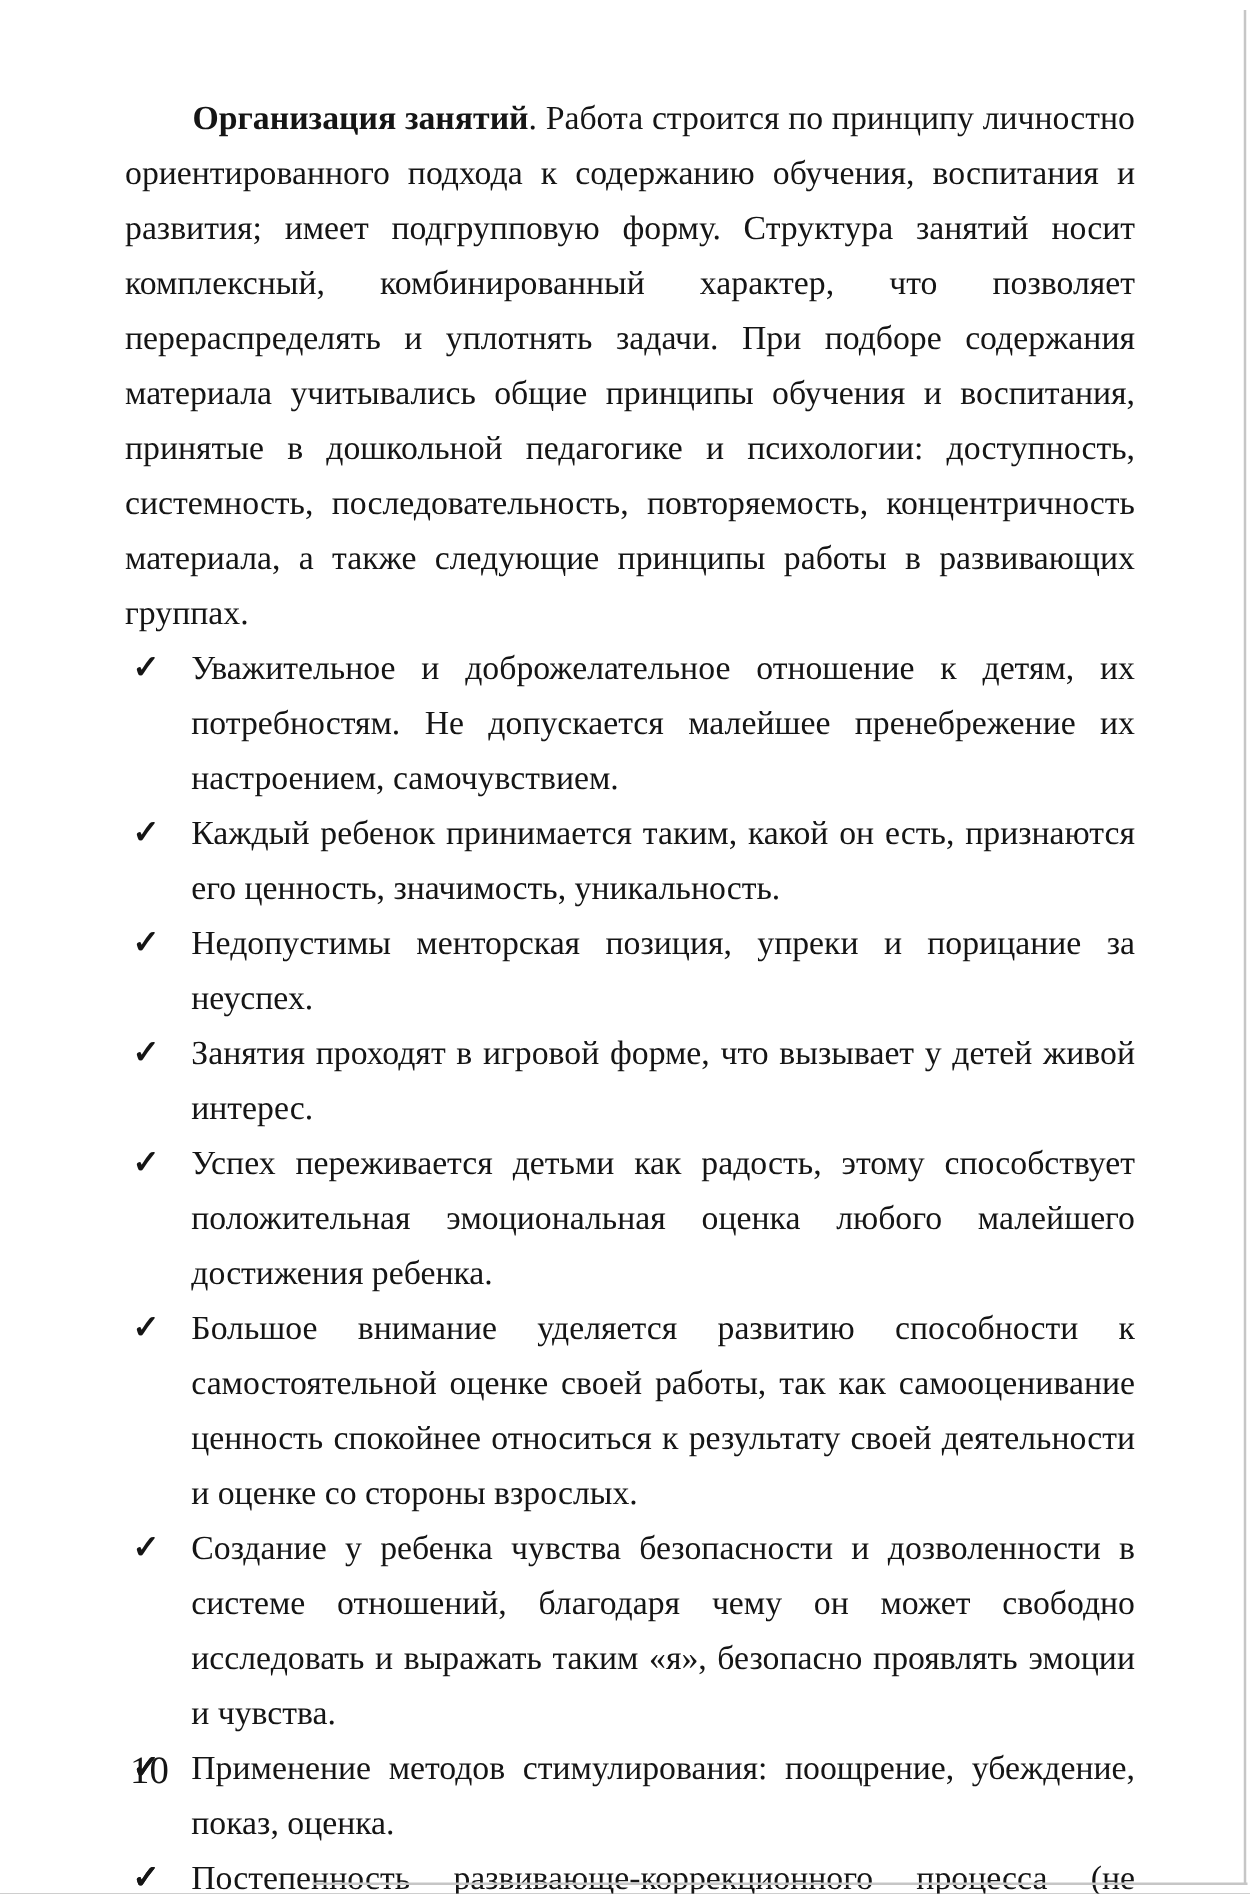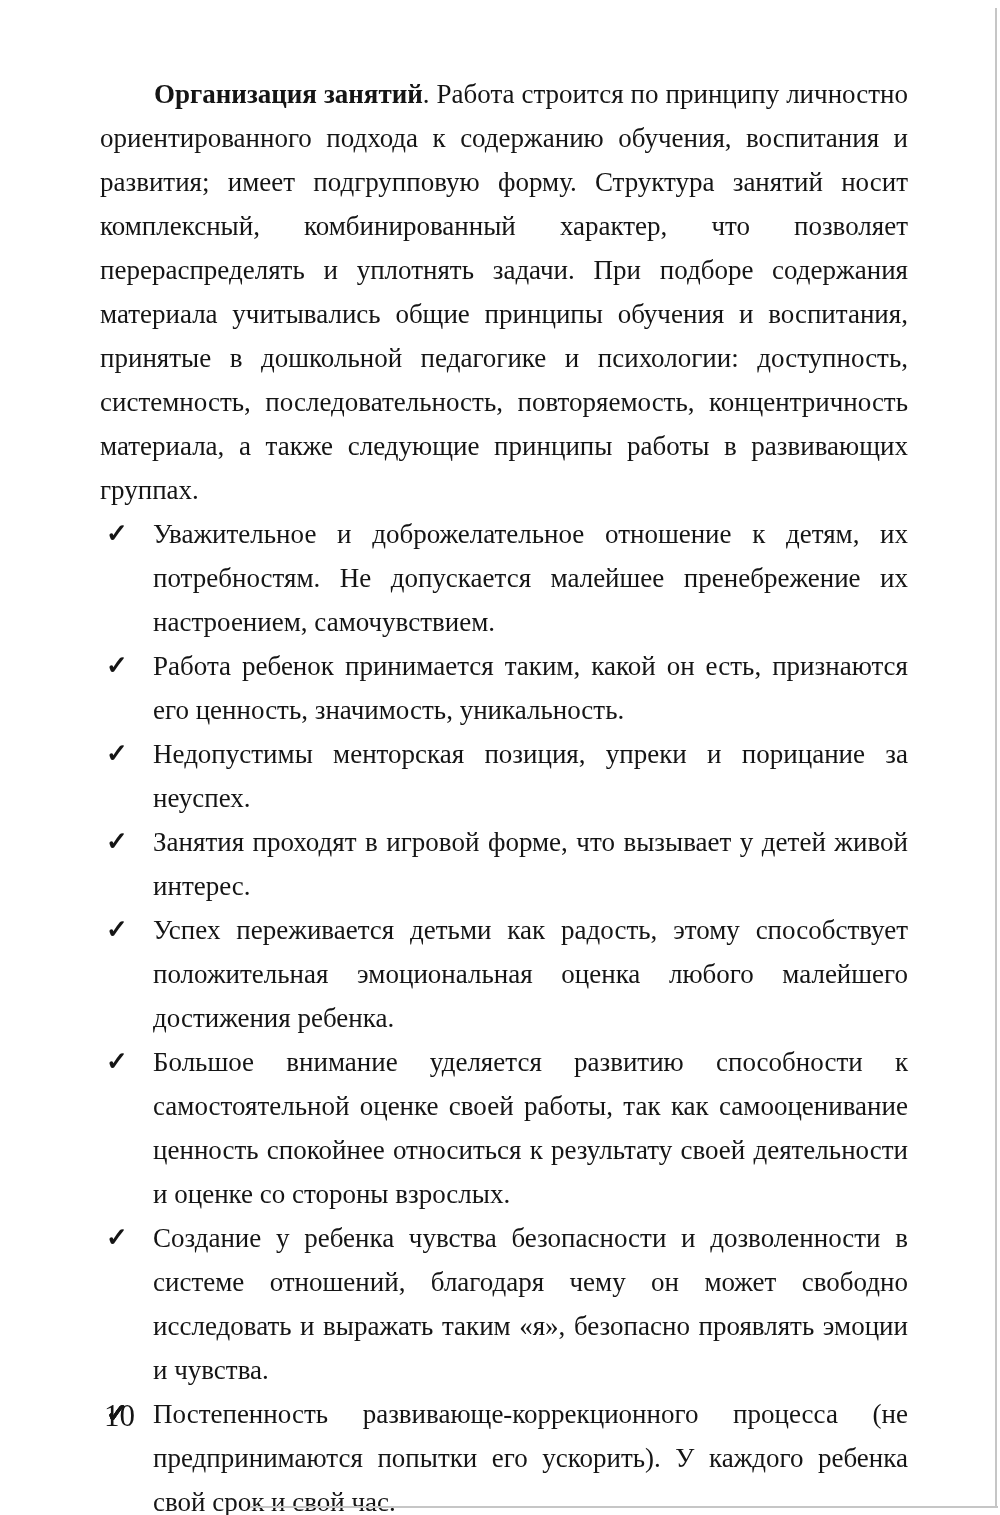--- a/index.html
+++ b/index.html
@@ -73,28 +73,28 @@
 <body>
 
 <div class="page">
 
   <div class="content">
 
     <p class="intro"><span class="lead">Организация занятий</span><span>. Работа строится по принципу личностно ориентированного подхода к содержанию обучения, воспитания и развития; имеет подгрупповую форму. Структура занятий носит комплексный, комбинированный характер, что позволяет перераспределять и уплотнять задачи. При подборе содержания материала учитывались общие принципы обучения и воспитания, принятые в дошкольной педагогике и психологии: доступность, системность, последовательность, повторяемость, концентричность материала, а также следующие принципы работы в развивающих группах.</span></p>
 
     <div id="principles-list">
         <div class="check-item"><span class="check">✓</span><span>Уважительное и доброжелательное отношение к детям, их потребностям. Не допускается малейшее пренебрежение их настроением, самочувствием.</span></div>
-        <div class="check-item"><span class="check">✓</span><span>Работа ребенок принимается таким, какой он есть, признаются его ценность, значимость, уникальность.</span></div>
+        <div class="check-item"><span class="check">✓</span><span>Каждый ребенок принимается таким, какой он есть, признаются его ценность, значимость, уникальность.</span></div>
         <div class="check-item"><span class="check">✓</span><span>Недопустимы менторская позиция, упреки и порицание за неуспех.</span></div>
         <div class="check-item"><span class="check">✓</span><span>Занятия проходят в игровой форме, что вызывает у детей живой интерес.</span></div>
         <div class="check-item"><span class="check">✓</span><span>Успех переживается детьми как радость, этому способствует положительная эмоциональная оценка любого малейшего достижения ребенка.</span></div>
         <div class="check-item"><span class="check">✓</span><span>Большое внимание уделяется развитию способности к самостоятельной оценке своей работы, так как самооценивание ценность спокойнее относиться к результату своей деятельности и оценке со стороны взрослых.</span></div>
         <div class="check-item"><span class="check">✓</span><span>Создание у ребенка чувства безопасности и дозволенности в системе отношений, благодаря чему он может свободно исследовать и выражать таким «я», безопасно проявлять эмоции и чувства.</span></div>
         <div class="check-item"><span class="check">✓</span></div>
-        <div class="check-item"><span class="check">✓</span></div>
+        <div class="check-item"><span class="check">✓</span><span>Применение методов стимулирования: поощрение, убеждение, показ, оценка.</span></div>
         <div class="check-item"><span class="check">✓</span></div>
         <div class="check-item"><span class="check">✓</span><span>Постепенность развивающе-коррекционного процесса (не предпринимаются попытки его ускорить). У каждого ребенка свой срок и свой час.</span></div>
       </div>
 
   </div>
 
   <div class="page-number">10</div>
 
   <div class="scan-edge-right"></div>
   <div class="scan-edge-bottom"></div>

